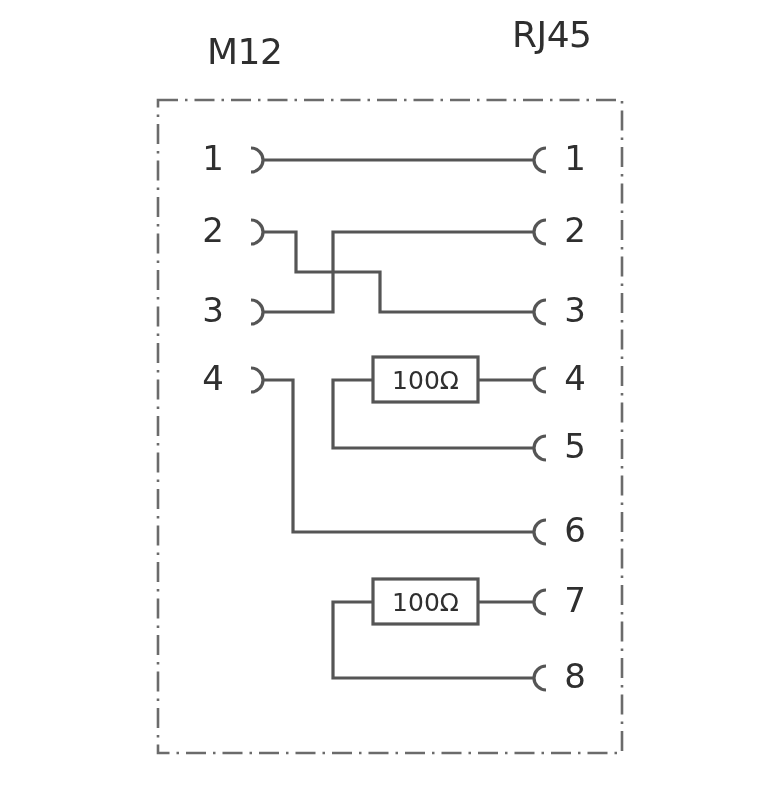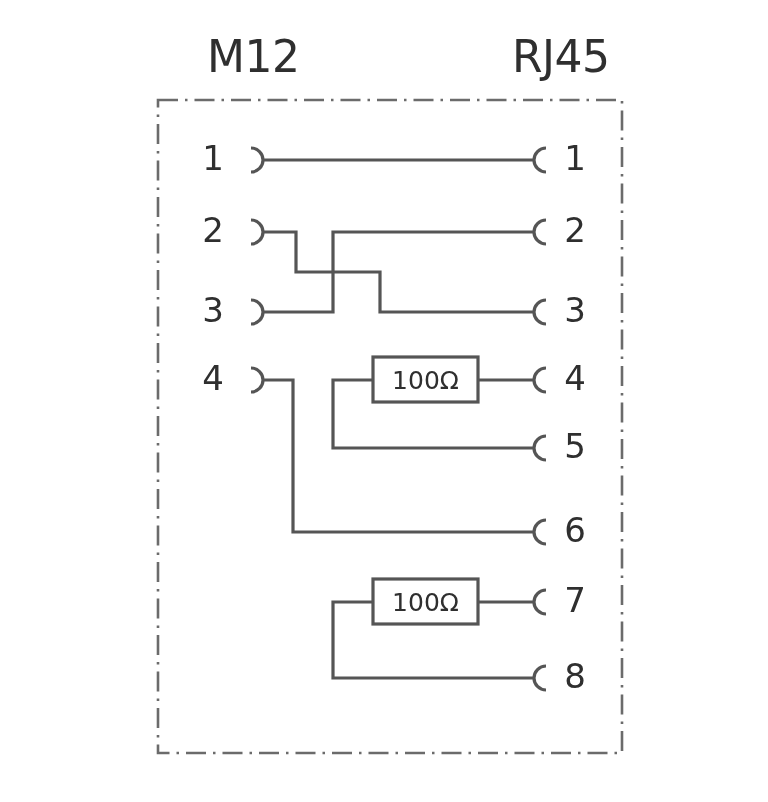--- a/index.html
+++ b/index.html
@@ -5,28 +5,28 @@
   html,body{margin:0;padding:0;background:#ffffff;}
   body{
     width:768px;height:802px;position:relative;overflow:hidden;
     font-family:"DejaVu Sans", sans-serif;
     color:#2b2b2b;
   }
   #diagram-root{position:absolute;left:0;top:0;width:768px;height:802px;}
   svg.canvas{position:absolute;left:0;top:0;width:768px;height:802px;}
   .hdr{
     position:absolute;
-    font-size:44px;
+    font-size:36px;
     font-family:"DejaVu Sans", sans-serif;
     color:#2f2f2f;
     letter-spacing:-0.5px;
     white-space:nowrap;
   }
   #hdr-m12{left:207px;top:31px;}
-  #hdr-rj45{left:512px;top:31px;}
+  #hdr-rj45{left:512px;top:14px;}
   .pinlabel{
     position:absolute;
     font-size:34px;
     font-family:"DejaVu Sans", sans-serif;
     color:#2f2f2f;
     white-space:nowrap;
     width:26px;
     text-align:center;
   }
   .res-text{

